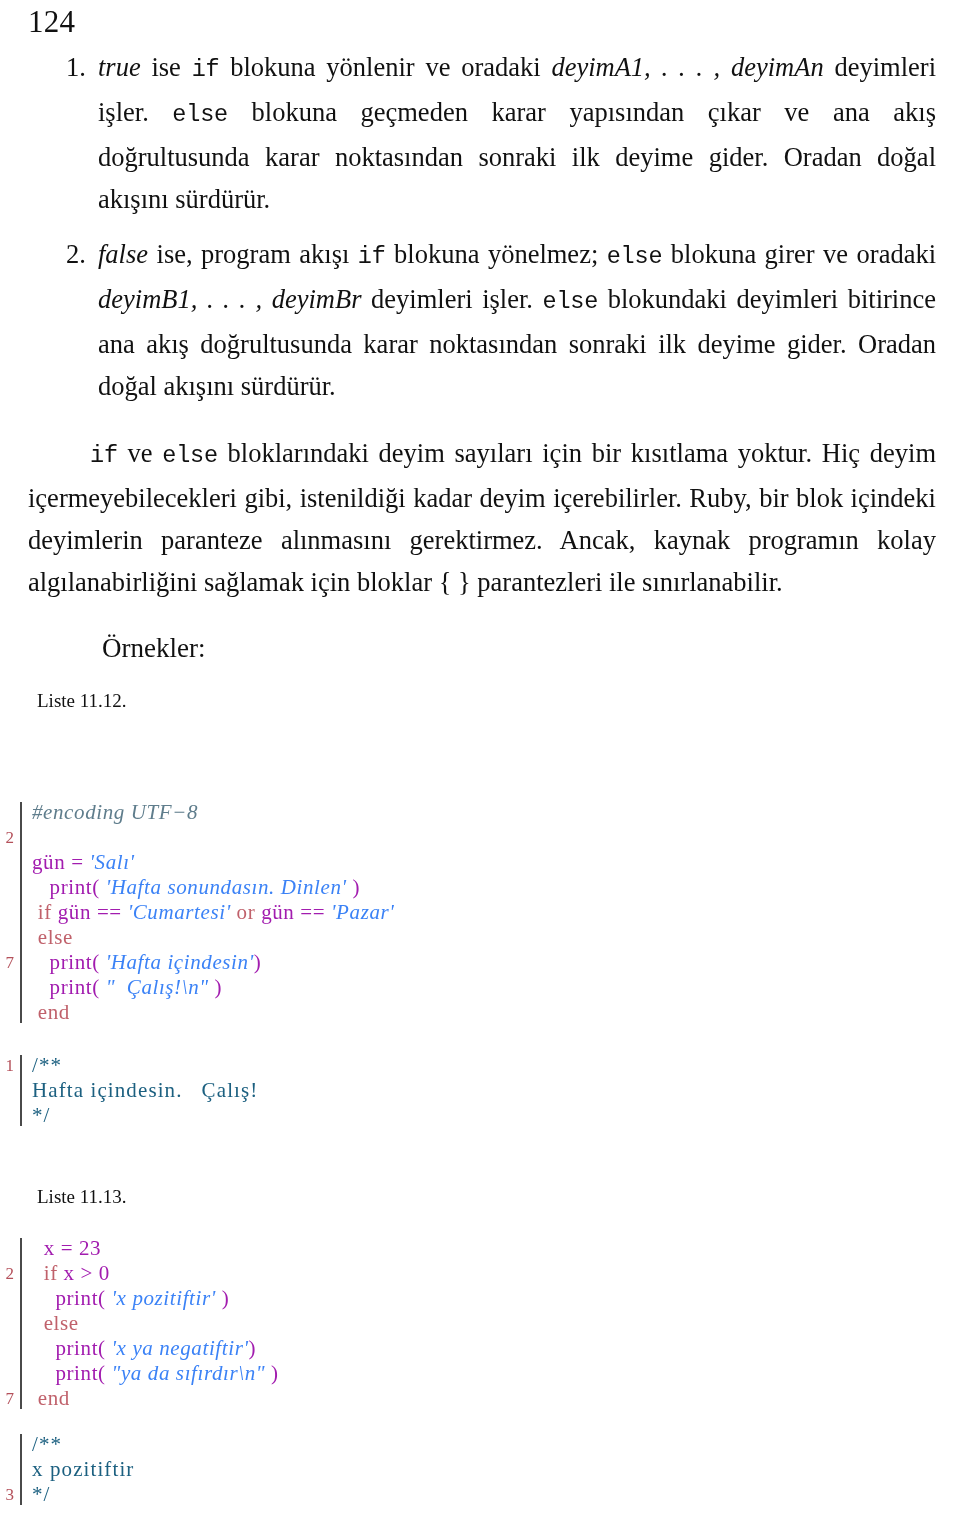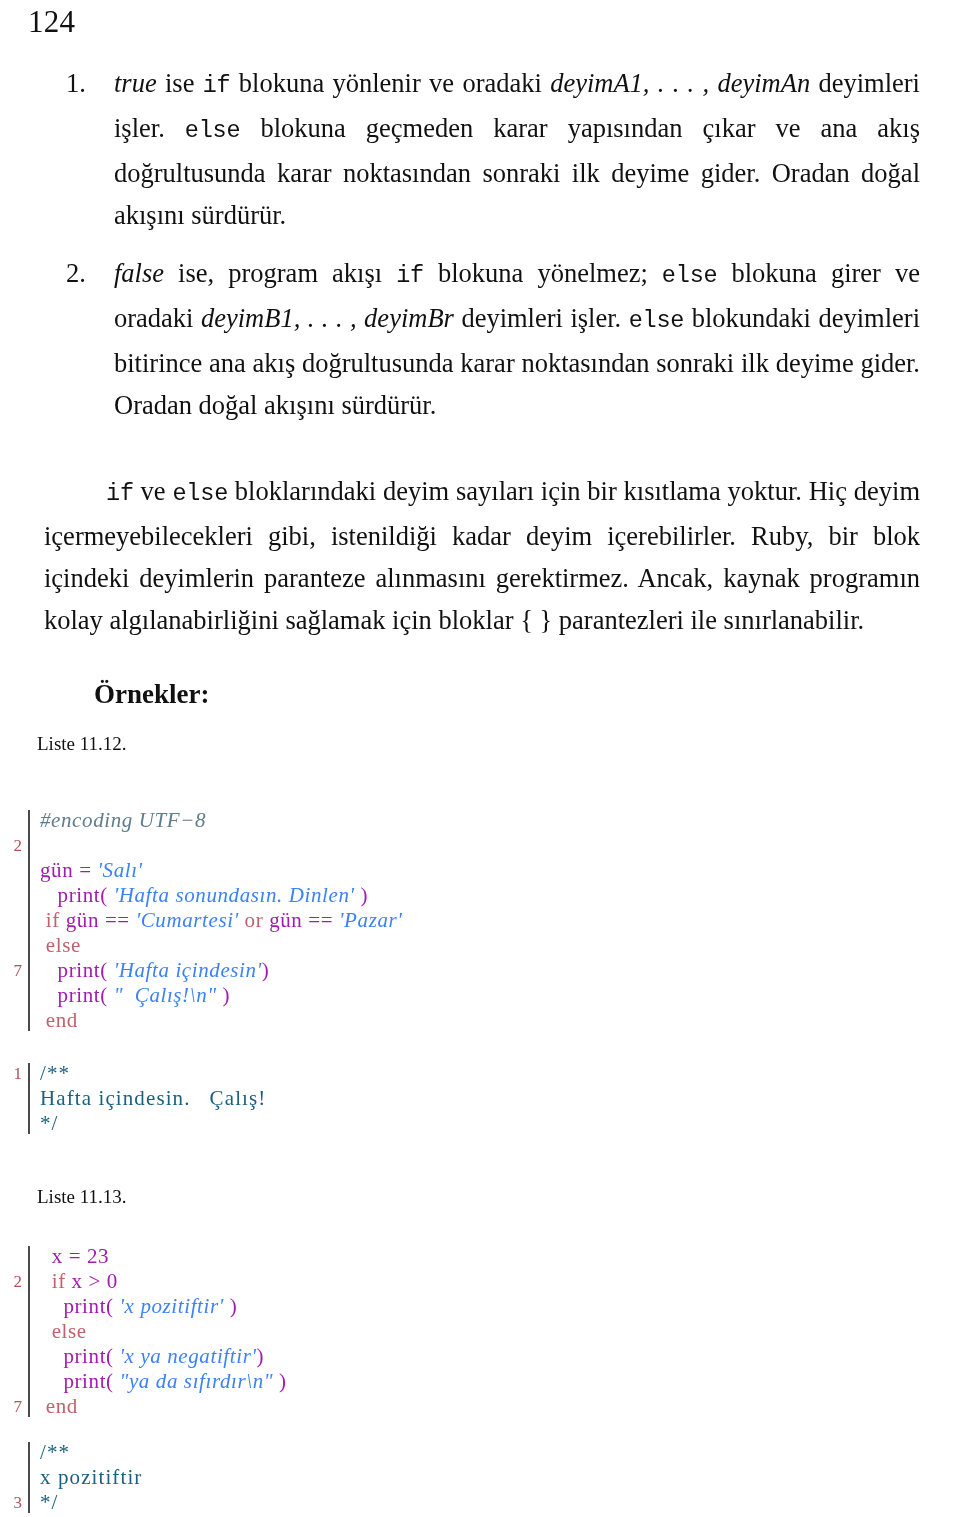--- a/index.html
+++ b/index.html
@@ -47,21 +47,21 @@
 
   
   .body {
     position: absolute;
     top: 46px;
     left: 28px;
     width: 908px;
   }
 
   p {
-    margin: 16px;
+    margin: 0;
     font-size: 26.5px;
     line-height: 42px;
     text-align: justify;
     text-justify: inter-word;
     hyphens: manual;
   }
 
   .olist {
     margin: 0;
     padding: 0;
@@ -86,38 +86,38 @@
     font-size: 23.5px;
     letter-spacing: -0.2px;
   }
 
   .para-indent { text-indent: 62px; }
 
   .gap-sm { height: 12px; }
 
   .subhead {
     font-size: 27px;
-    font-weight: bold;
+    font-weight: normal;
     line-height: 42px;
-    margin: 4px;
+    margin: 12px;
     padding-left: 62px;
   }
 
   .listcap {
     font-size: 19px;
     font-weight: normal;
     line-height: 40px;
     margin: 9px;
   }
 
   
   .listing {
     position: relative;
     font-family: "Liberation Serif", "DejaVu Serif", serif;
-    margin: 8px;
+    margin: 0;
   }
   .listing .rule {
     position: absolute;
     left: 20px;
     top: 2px;
     bottom: 2px;
     width: 2px;
     background: #4a4a4a;
   }
   .codeline {

